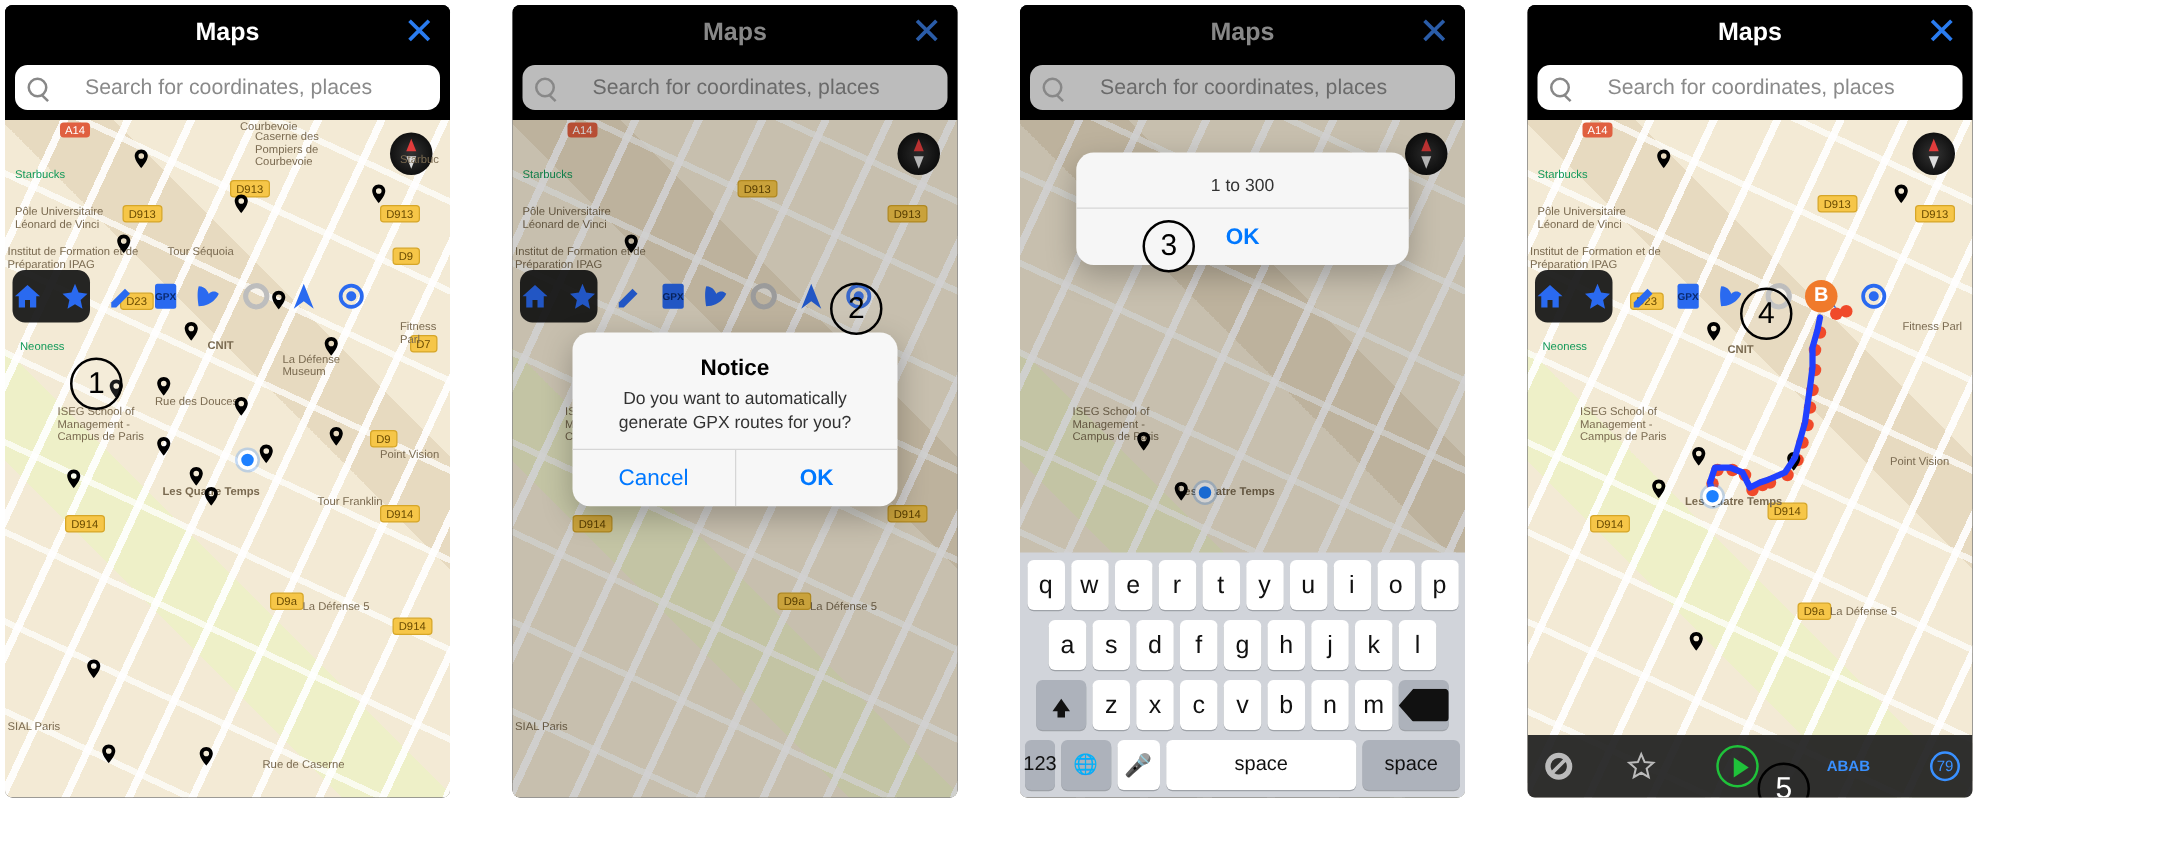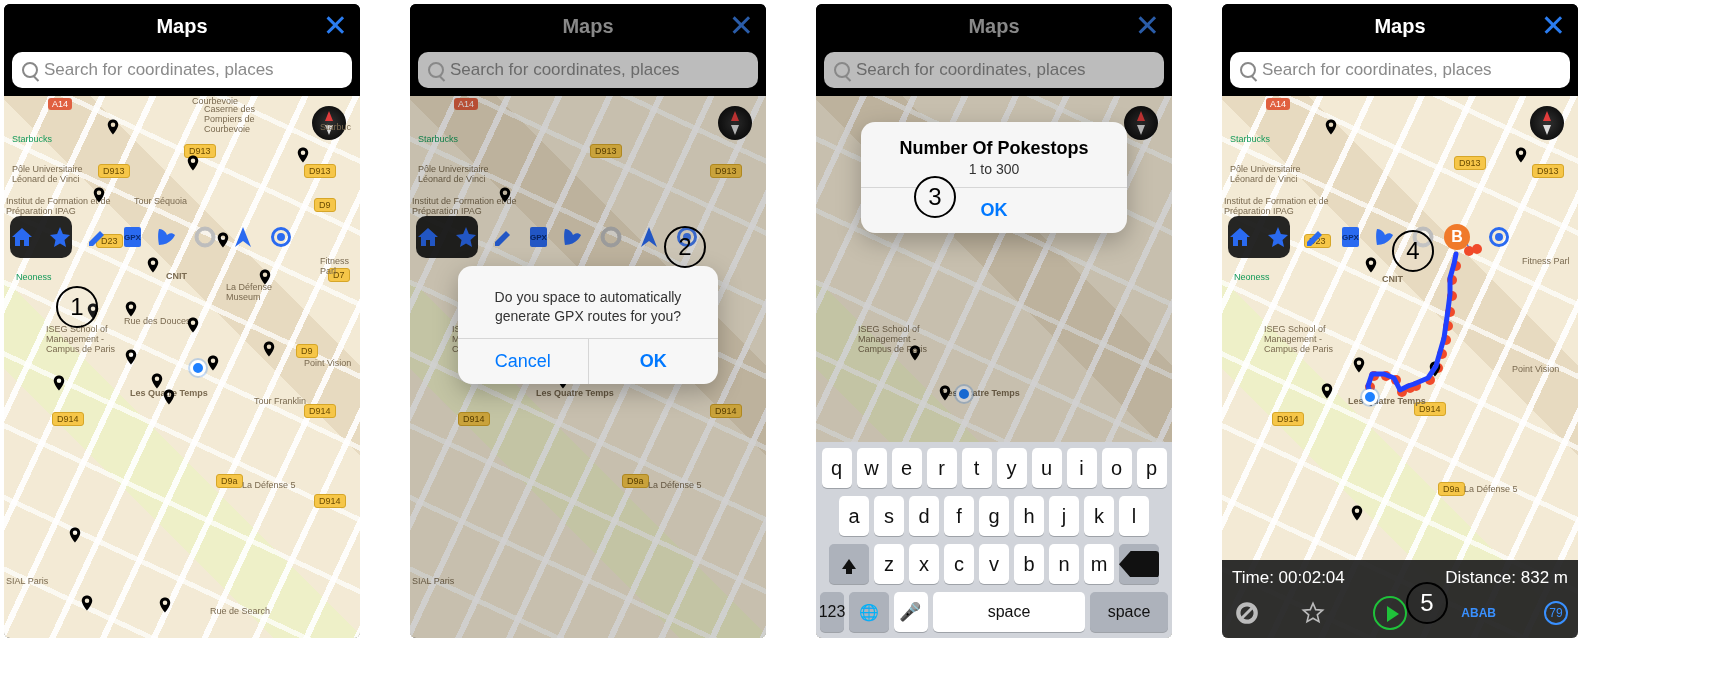--- a/index.html
+++ b/index.html
@@ -70,20 +70,21 @@
     background: #888;
     bottom: -6px; right: -1px;
     transform: rotate(-45deg);
   }
   .search input {
     border: none;
     outline: none;
     font-size: 17px;
     width: 100%;
     background: transparent;
+    margin-left: 24px;
   }
   .search input::placeholder { color: #8a8a8a; }
   .search.dimmed { background: #bcbcbc; }
   .search.dimmed input::placeholder { color: #6a6a6a; }
 
   .map-area {
     position: relative;
     width: 100%;
     height: calc(100% - 92px);
     background:
@@ -453,21 +454,21 @@
 Campus de Paris</span>
       <span style="left:126px;top:292px;font-weight:600">Les Quatre Temps</span>
       <span style="left:12px;top:176px;color:#139a5a">Neoness</span>
       <span style="left:316px;top:26px">Starbuc</span>
       <span style="left:316px;top:160px">Fitness Parl</span>
       <span style="left:300px;top:262px">Point Vision</span>
       <span style="left:120px;top:220px">Rue des Douces</span>
       <span style="left:238px;top:384px">La Défense 5</span>
       <span style="left:250px;top:300px">Tour Franklin</span>
       <span style="left:2px;top:480px">SIAL Paris</span>
-      <span style="left:206px;top:510px">Rue de Search</span>
+      <span style="left:206px;top:510px">Rue de Caserne</span>
       <span style="left:200px;top:8px;white-space:pre">Caserne des
 Pompiers de
 Courbevoie</span>
     </div>
 
     <div class="poi marker-orange" style="left:100px;top:22px"><svg viewBox="0 0 24 24">
           <use href="#pin"></use>
         </svg></div>
     <div class="poi marker-orange" style="left:180px;top:58px"><svg viewBox="0 0 24 24">
           <use href="#pin"></use>
@@ -648,21 +649,22 @@
           <svg viewBox="0 0 24 24">
             <use href="#loc-fill"></use>
           </svg>
         </div>
     </div>
 
     <div class="dim"></div>
 
     <div class="alert">
       <div class="head">
-        <div class="msg">Do you space to automatically generate GPX routes for you?</div>
+        <div class="title">Notice</div>
+        <div class="msg">Do you want to automatically generate GPX routes for you?</div>
       </div>
       <div class="btns">
         <div class="b cancel">Cancel</div>
         <div class="b ok">OK</div>
       </div>
     </div>
 
     <div class="step-badge" style="left:254px;top:130px">2</div>
   </div>
 </div>
@@ -693,21 +695,20 @@
         </svg></div>
     <div class="poi marker-blue" style="left:120px;top:288px"><svg viewBox="0 0 24 24">
           <use href="#pin"></use>
         </svg></div>
     <div class="user-dot" style="left:140px;top:290px"></div>
 
     <div class="dim"></div>
 
     <div class="prompt">
       <div class="head">
-        <div class="title">Number Of Pokestops</div>
         <div class="sub">1 to 300</div>
       </div>
       <div class="ok">OK</div>
     </div>
 
     <div class="step-badge" style="left:98px;top:80px;background:#f6f6f6">3</div>
 
     <div class="keyboard">
       <div class="krow">
           <div class="key">q</div>
@@ -880,30 +881,20 @@
       <div class="tool blue">
           <svg viewBox="0 0 24 24">
             <use href="#loc-fill"></use>
           </svg>
         </div>
     </div>
 
     <div class="step-badge" style="left:170px;top:134px">4</div>
 
     <div class="bottom-bar">
-      <div class="bb-top">
-        <div>
-          <span>Time:</span>
-          <span>00:02:04</span>
-        </div>
-        <div>
-          <span>Distance:</span>
-          <span>832 m</span>
-        </div>
-      </div>
       <div class="bb-icons">
         <div class="bbicon">
             <svg viewBox="0 0 24 24" fill="#bbb">
               <use href="#block"></use>
             </svg>
           </div>
         <div class="bbicon">
             <svg viewBox="0 0 24 24" stroke="#bbb">
               <use href="#star-outline"></use>
             </svg>

